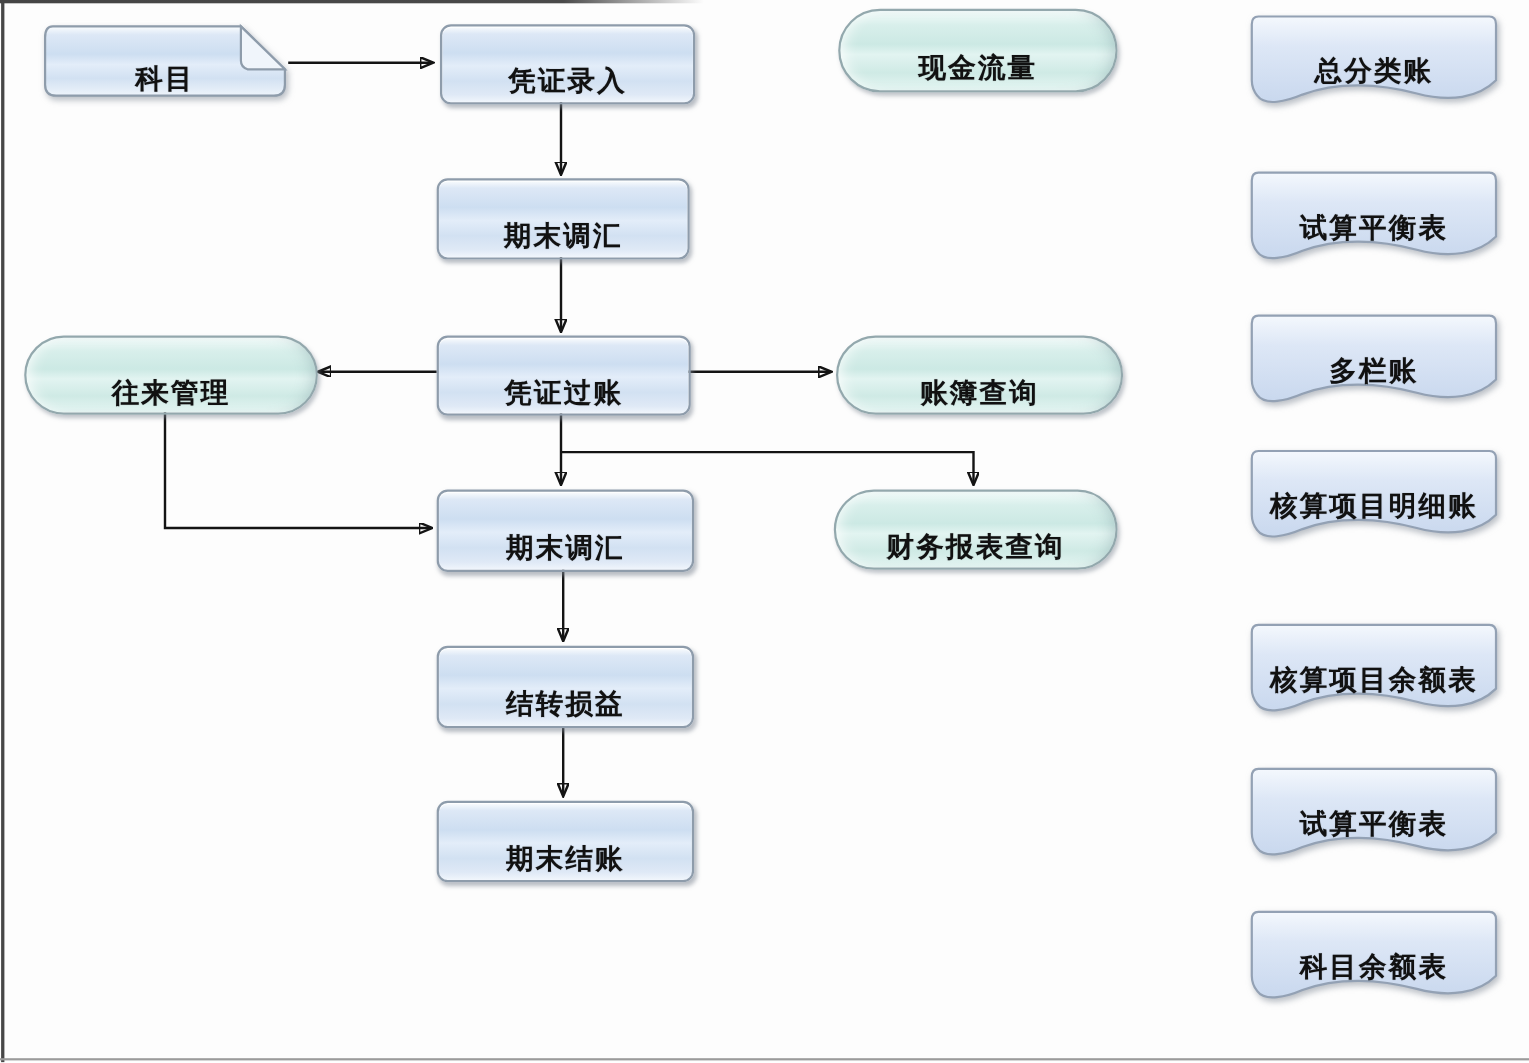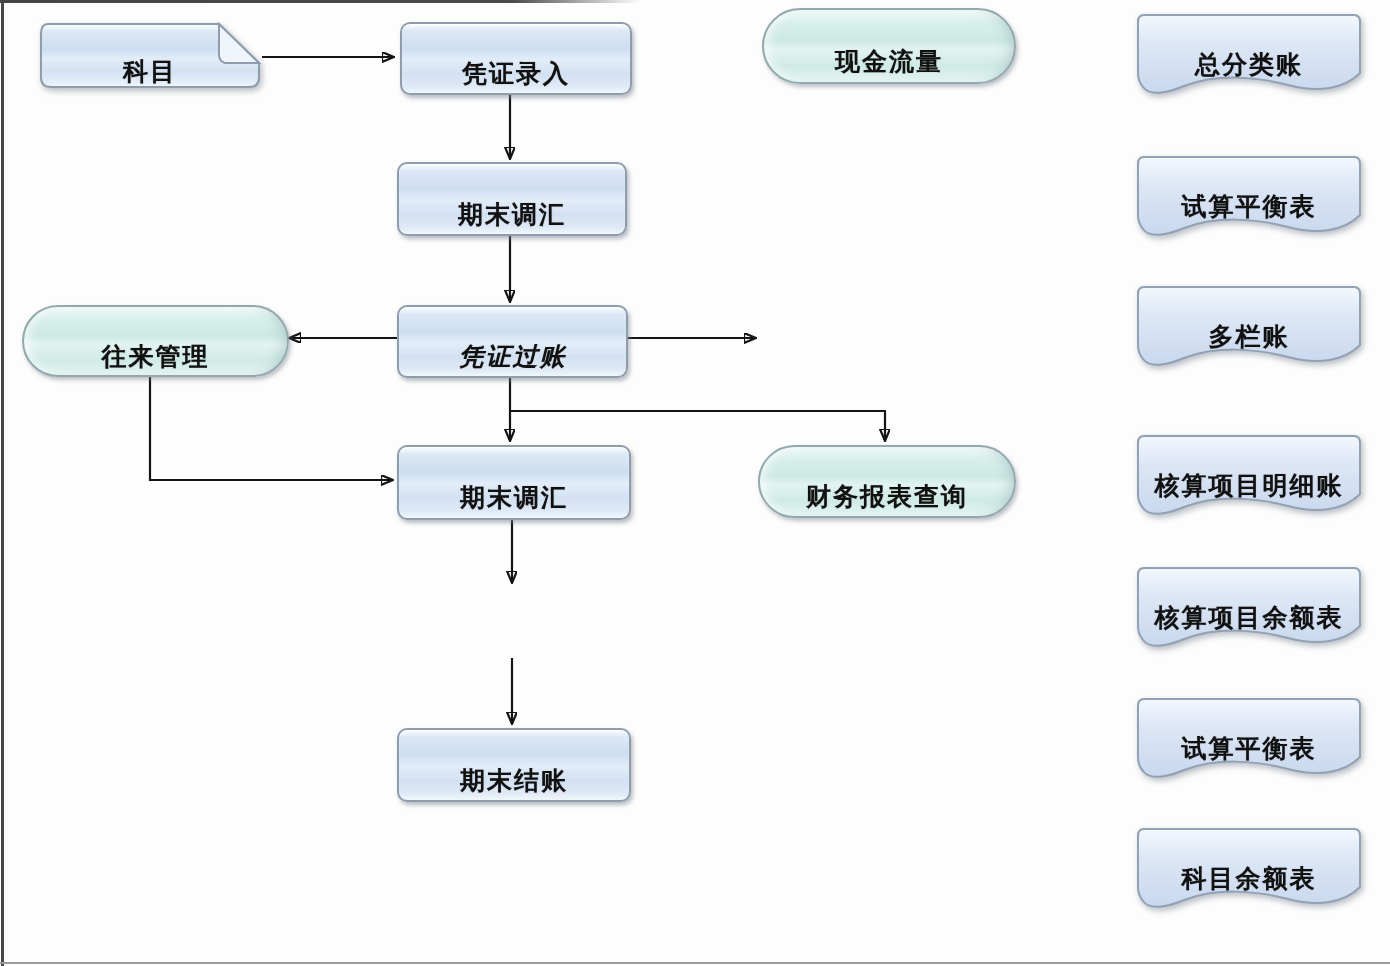--- a/index.html
+++ b/index.html
@@ -82,35 +82,41 @@
     </svg>
     <span class="label">科目</span>
   </div>
 
   <div class="node process" style="left:400px;top:22px;width:228px;height:69px;">
     <span class="label">凭证录入</span>
   </div>
   <div class="node process" style="left:397px;top:162px;width:226px;height:70px;">
     <span class="label">期末调汇</span>
   </div>
-  <div class="node process" style="left:397px;top:305px;width:227px;height:69px;font-style:italic;">
+  <div class="node process" style="left:397px;top:305px;width:227px;height:69px;">
     <span class="label">凭证过账</span>
   </div>
   <div class="node process" style="left:397px;top:445px;width:230px;height:71px;">
     <span class="label">期末调汇</span>
+  </div>
+  <div class="node process" style="left:397px;top:587px;width:230px;height:71px;">
+    <span class="label">结转损益</span>
   </div>
   <div class="node process" style="left:397px;top:728px;width:230px;height:70px;">
     <span class="label">期末结账</span>
   </div>
 
   <div class="node pill" style="left:762px;top:8px;width:250px;height:72px;">
     <span class="label">现金流量</span>
   </div>
   <div class="node pill" style="left:22px;top:305px;width:263px;height:68px;">
     <span class="label">往来管理</span>
+  </div>
+  <div class="node pill" style="left:760px;top:305px;width:257px;height:68px;">
+    <span class="label">账簿查询</span>
   </div>
   <div class="node pill" style="left:758px;top:445px;width:254px;height:69px;justify-content:center;">
     <span class="label">财务报表查询</span>
   </div>
 
   <div class="node svg-node report" style="left:1135px;top:13px;width:228px;height:88px;">
     <svg viewBox="0 0 228 88" width="228" height="88" class="doc-shadow">
       <defs>
         <linearGradient id="gRep" x1="0" y1="0" x2="0" y2="1">
           <stop offset="0" stop-color="#f4f8fd"></stop>
@@ -127,21 +133,21 @@
       <path d="M 9,2 L 219,2 Q 225,2 225,9 L 225,60 C 209,76 183,80 153,72 C 119,63 81,61 49,73 C 35,79 15,84 8,74 Q 3,68 3,60 L 3,9 Q 3,2 9,2 Z" fill="url(#gRep)" stroke="#93a1b4" stroke-width="2"></path>
     </svg>
     <span class="label">试算平衡表</span>
   </div>
   <div class="node svg-node report" style="left:1135px;top:284px;width:228px;height:90px;text-align:center;">
     <svg viewBox="0 0 228 88" width="228" height="90" class="doc-shadow">
       <path d="M 9,2 L 219,2 Q 225,2 225,9 L 225,60 C 209,76 183,80 153,72 C 119,63 81,61 49,73 C 35,79 15,84 8,74 Q 3,68 3,60 L 3,9 Q 3,2 9,2 Z" fill="url(#gRep)" stroke="#93a1b4" stroke-width="2"></path>
     </svg>
     <span class="label">多栏账</span>
   </div>
-  <div class="node svg-node report" style="left:1135px;top:434px;width:228px;height:88px;">
+  <div class="node svg-node report" style="left:1135px;top:408px;width:228px;height:88px;">
     <svg viewBox="0 0 228 88" width="228" height="88" class="doc-shadow">
       <path d="M 9,2 L 219,2 Q 225,2 225,9 L 225,60 C 209,76 183,80 153,72 C 119,63 81,61 49,73 C 35,79 15,84 8,74 Q 3,68 3,60 L 3,9 Q 3,2 9,2 Z" fill="url(#gRep)" stroke="#93a1b4" stroke-width="2"></path>
     </svg>
     <span class="label">核算项目明细账</span>
   </div>
   <div class="node svg-node report" style="left:1135px;top:566px;width:228px;height:88px;">
     <svg viewBox="0 0 228 88" width="228" height="88" class="doc-shadow">
       <path d="M 9,2 L 219,2 Q 225,2 225,9 L 225,60 C 209,76 183,80 153,72 C 119,63 81,61 49,73 C 35,79 15,84 8,74 Q 3,68 3,60 L 3,9 Q 3,2 9,2 Z" fill="url(#gRep)" stroke="#93a1b4" stroke-width="2"></path>
     </svg>
     <span class="label">核算项目余额表</span>

